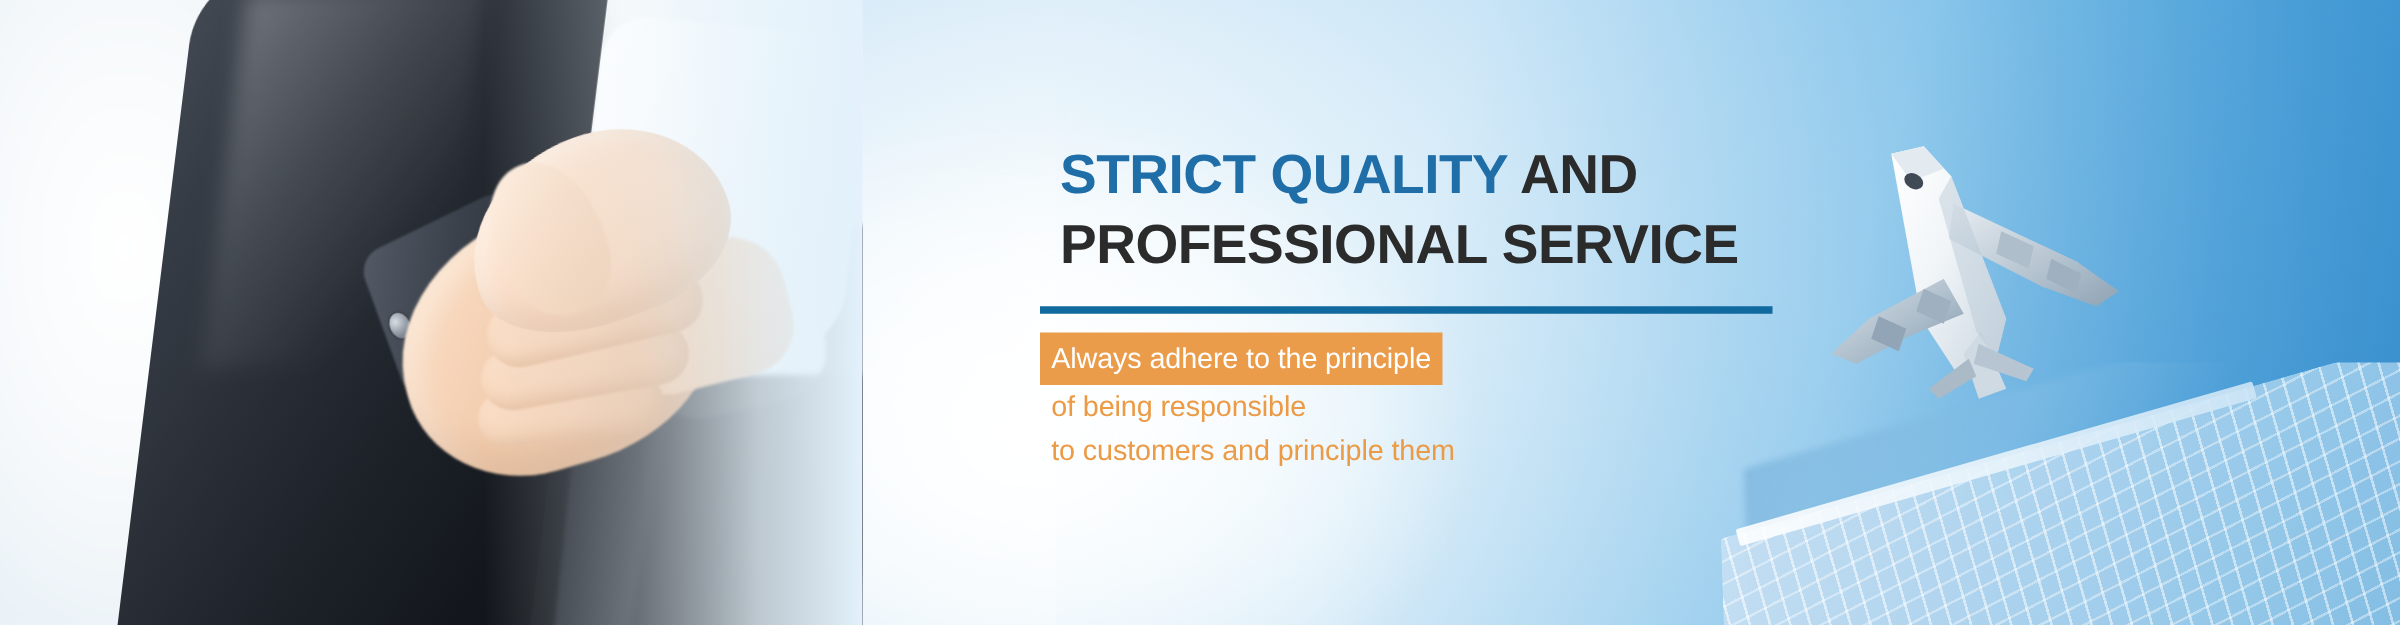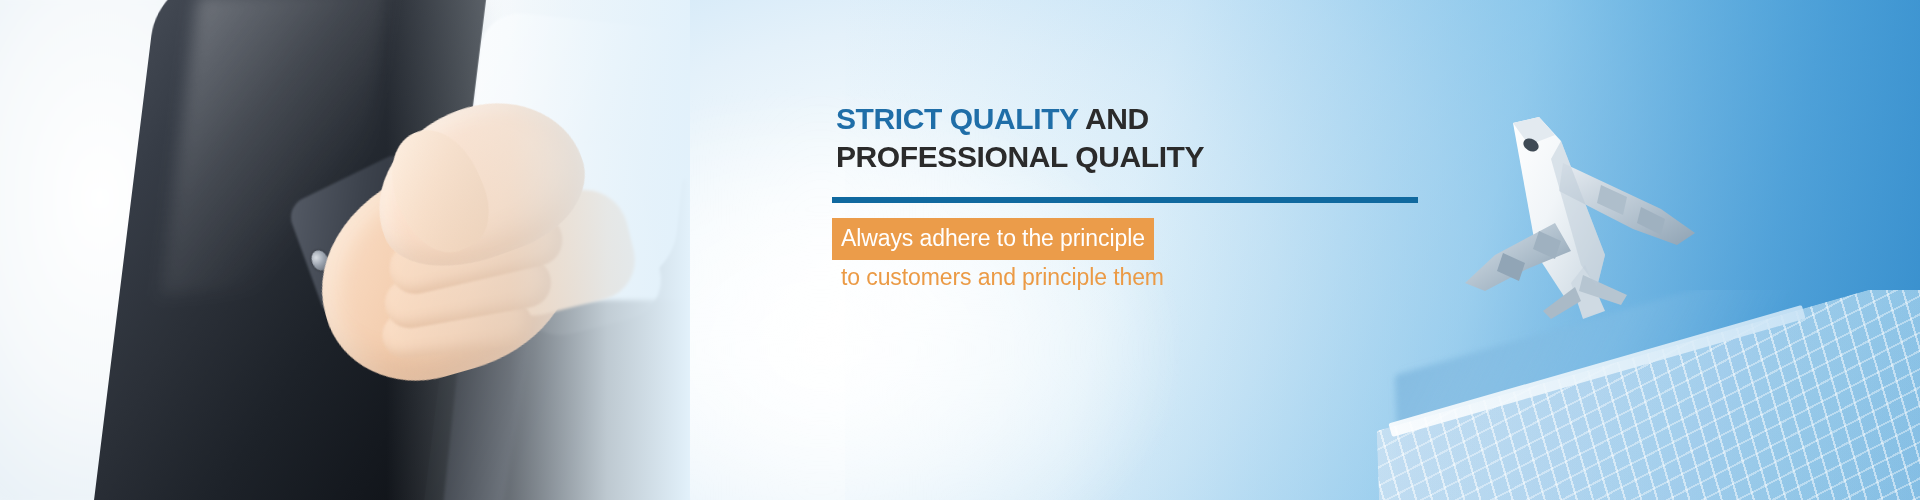--- a/index.html
+++ b/index.html
@@ -239,22 +239,22 @@
     filter:blur(3px);
   }
 
   
   .content{
     position:absolute;
     left:832px; top:96px;
     width:640px;
   }
   .headline{
-    margin:4px;
-    font-size:30px;
+    margin:16px;
+    font-size:44px;
     font-weight:bold;
     line-height:1.28;
     letter-spacing:-0.4px;
     color:#2b2b2b;
     white-space:nowrap;
   }
   .headline .blue{color:#1f6ea8;}
   .divider{
     margin-top:20px;
     width:586px;
@@ -365,27 +365,28 @@
   <div class="building">
     <div class="bld-shade"></div>
     <div class="bld-face"></div>
     <div class="bld-edge"></div>
   </div>
 
   <div class="content">
 
     <h1 class="headline">
       <span class="blue">STRICT QUALITY</span><span> AND</span><br>
-      <span>PROFESSIONAL QUALITY</span>
+      <span>PROFESSIONAL SERVICE</span>
     </h1>
 
     <div class="divider"></div>
 
     <div class="sub">
       <span class="sub-line">
         <span class="sub-hl">Always adhere to the principle</span>
       </span>
+      <span class="sub-line sub-line2">of being responsible</span>
       <span class="sub-line sub-line3">to customers and principle them</span>
     </div>
 
   </div>
 
 </div>
 
 </body></html>

